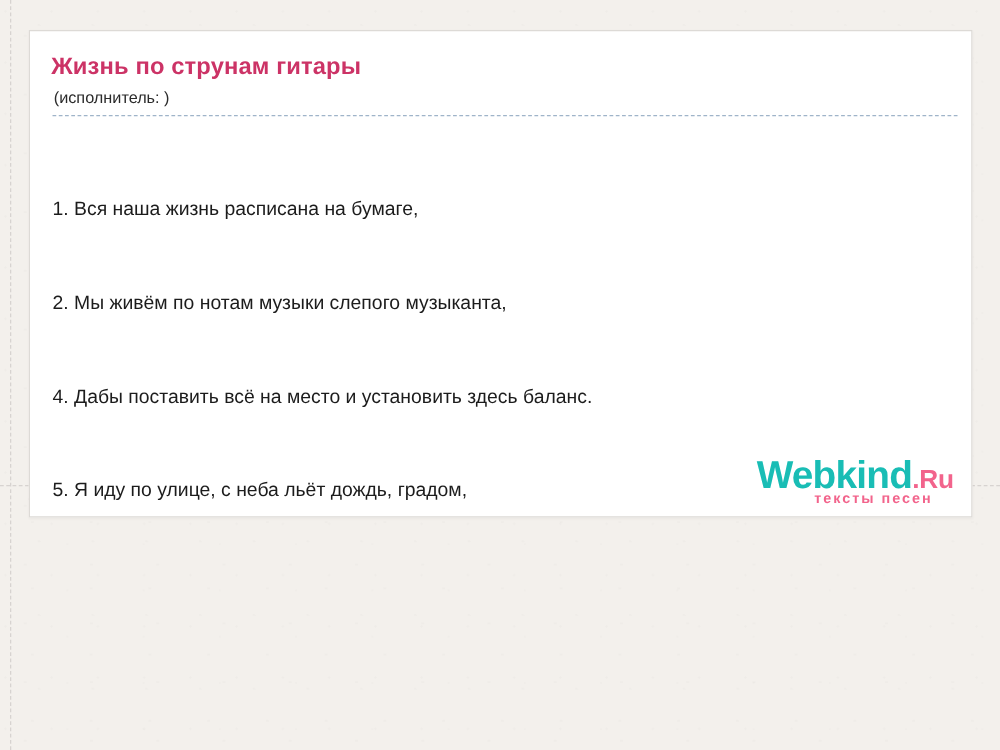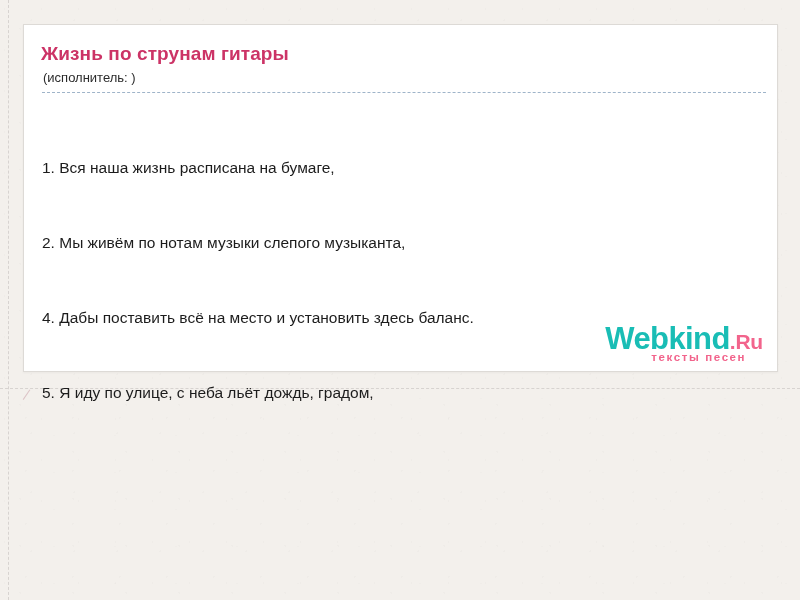--- a/index.html
+++ b/index.html
@@ -55,21 +55,21 @@
     border-left: 1px solid rgba(190,140,150,0.45);
     transform: rotate(34deg);
   }
 
   
   #lyrics-card {
     position: absolute;
     left: 23px;
     top: 24px;
     width: 755px;
-    height: 348px;
+    height: 390px;
     background: #ffffff;
     border: 1px solid #dddad6;
     box-sizing: border-box;
     box-shadow: 0 1px 2px rgba(0,0,0,0.04);
   }
 
   .card-inner {
     padding: 17px 18px 0 17px;
   }
 

